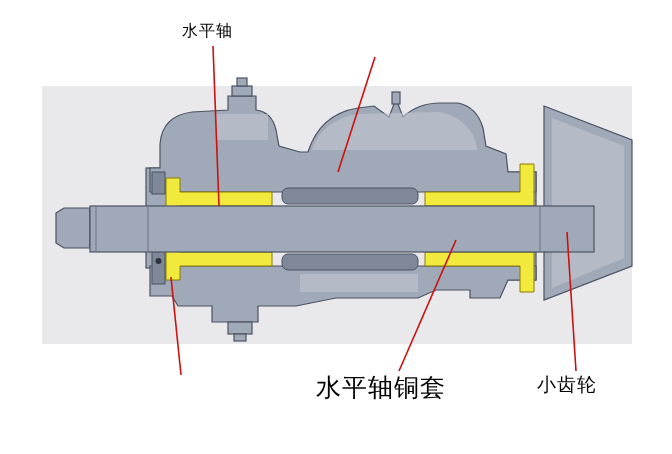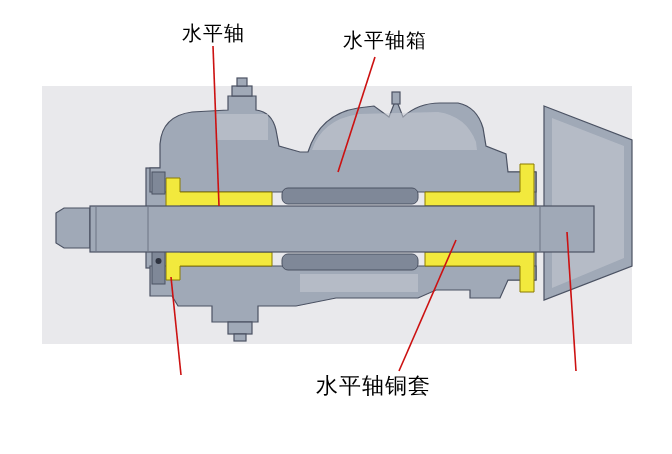--- a/index.html
+++ b/index.html
@@ -89,17 +89,17 @@
 
     <g id="leader-lines">
         <line x1="213" y1="46" x2="219" y2="206" stroke="#cc1111" stroke-width="1.6"></line>
         <line x1="375" y1="57" x2="338" y2="172" stroke="#cc1111" stroke-width="1.6"></line>
         <line x1="181" y1="375" x2="171" y2="277" stroke="#cc1111" stroke-width="1.6"></line>
         <line x1="399" y1="371" x2="456" y2="240" stroke="#cc1111" stroke-width="1.6"></line>
         <line x1="576" y1="371" x2="567" y2="232" stroke="#cc1111" stroke-width="1.6"></line>
       </g>
   </svg>
 
-  <div class="part-label" style="left: 182px; top: 22px; font-size: 20px;">水平轴</div>
-  <div class="part-label" style="left: 343px; top: 29px; font-size: 20px;">水平轴箱</div>
-  <div class="part-label" style="left: 316px; top: 374px; font-size: 22px;">水平轴铜套</div>
+  <div class="part-label" style="left: 182px; top: 22px; font-size: 16px;">水平轴</div>
+  <div class="part-label" style="left: 316px; top: 374px; font-size: 25px;">水平轴铜套</div>
+  <div class="part-label" style="left: 537px; top: 374px; font-size: 19px;">小齿轮</div>
 
 </div>
 
 </body></html>

